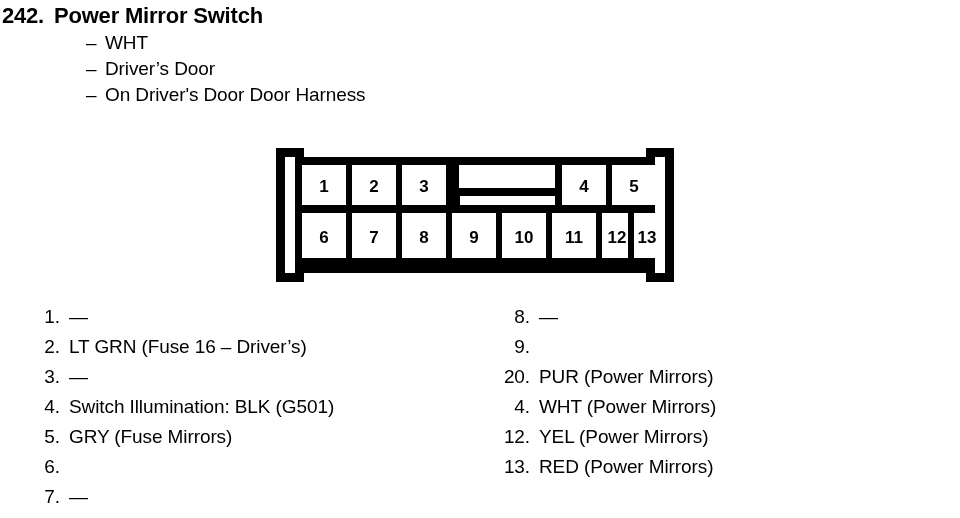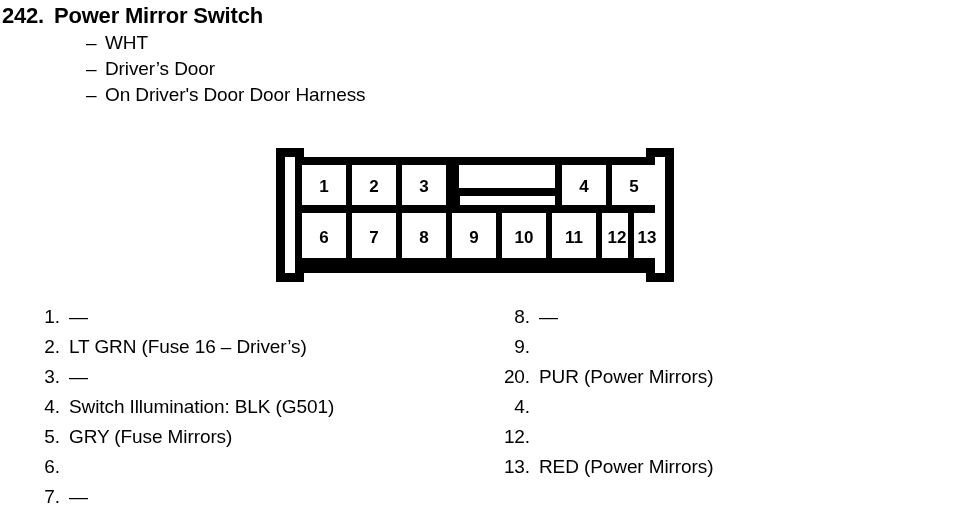--- a/index.html
+++ b/index.html
@@ -241,21 +241,23 @@
   </div>
   <div class="pin-row">
     <span class="pin-idx">9.</span>
   </div>
   <div class="pin-row">
     <span class="pin-idx">20.</span>
     <span class="pin-desc">PUR (Power Mirrors)</span>
   </div>
   <div class="pin-row">
     <span class="pin-idx">4.</span>
+    <span class="pin-desc">WHT (Power Mirrors)</span>
   </div>
   <div class="pin-row">
     <span class="pin-idx">12.</span>
+    <span class="pin-desc">YEL (Power Mirrors)</span>
   </div>
   <div class="pin-row">
     <span class="pin-idx">13.</span>
     <span class="pin-desc">RED (Power Mirrors)</span>
   </div>
 </div>
 
 </body></html>

